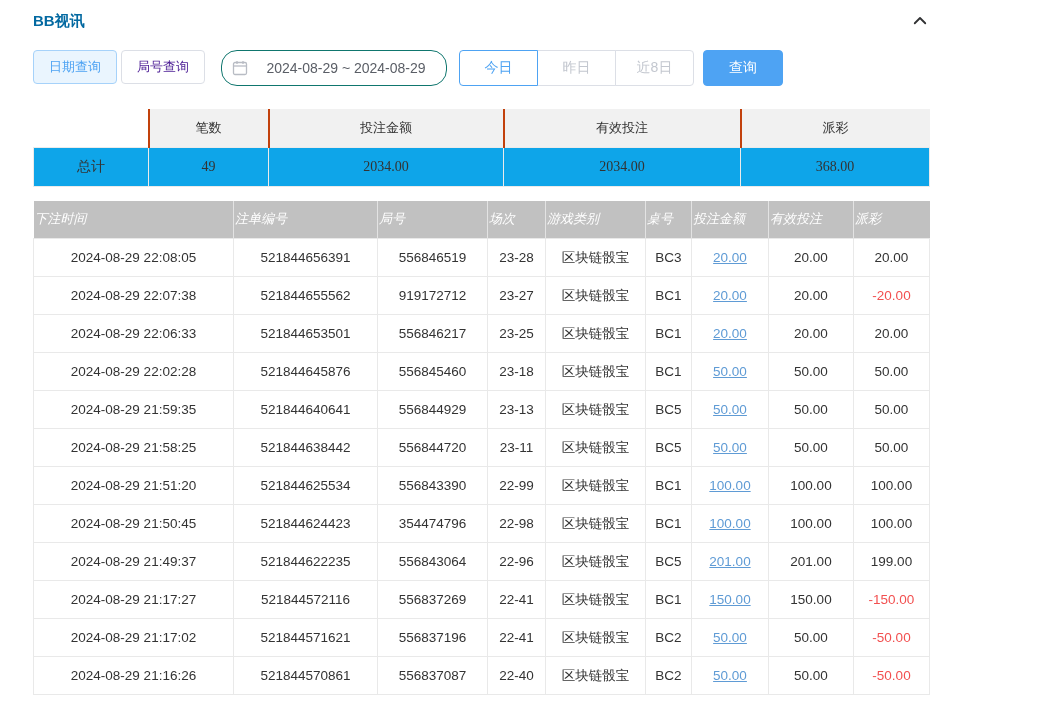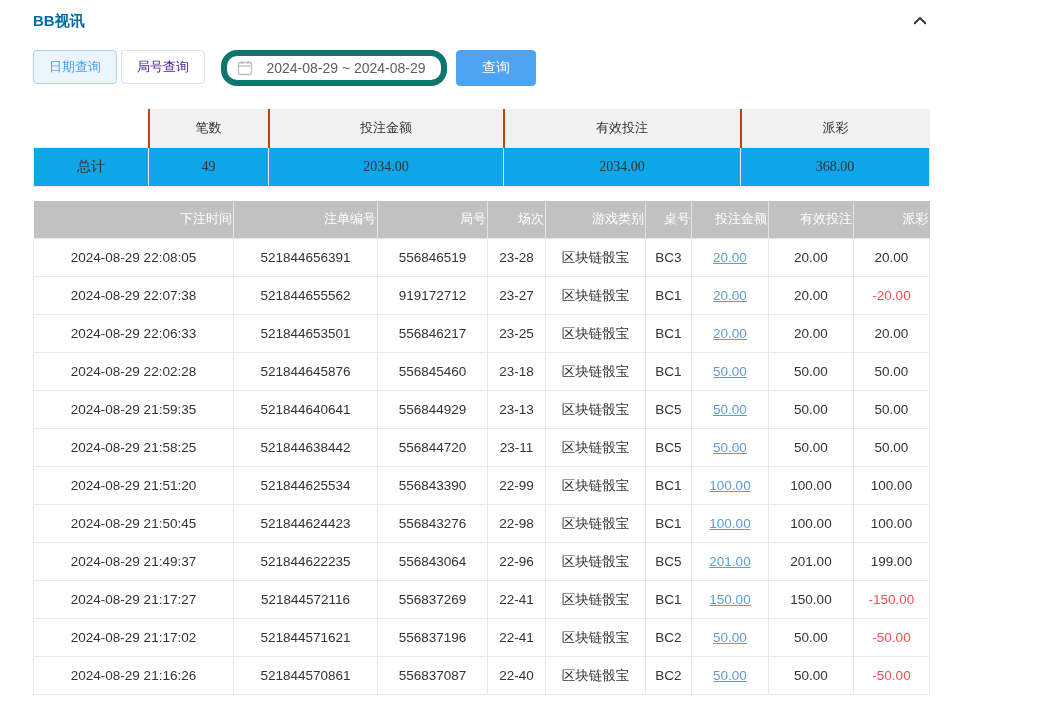--- a/index.html
+++ b/index.html
@@ -25,21 +25,21 @@
   
   .filter-bar{margin-top:16px;display:flex;align-items:flex-start;height:36px;}
   .btn{border-radius:4px;font-size:13px;cursor:pointer;font-family:inherit;}
   .btn-plain-primary{
     height:34px;width:84px;background:#eaf5fe;border:1px solid #a6d2fa;color:var(--accent);
   }
   .btn-default{
     height:34px;width:84px;background:#fff;border:1px solid #dcdfe6;color:#4c1d95;margin-left:4px;
   }
   .date-picker{
-    margin-left:16px;width:226px;height:36px;border:6px solid #0f766e;border-radius:16px;
+    margin-left:16px;width:226px;height:36px;border:1px solid #0f766e;border-radius:16px;
     display:flex;align-items:center;padding:0 10px;cursor:pointer;background:#fff;
   }
   .cal-icon{display:inline-flex;margin-right:8px;}
   .date-text{font-size:14px;color:#5a5e66;flex:1;text-align:center;white-space:nowrap;}
   .btn-group{margin-left:12px;display:flex;}
   .gbtn{
     width:79px;height:36px;background:#fff;border:1px solid #dcdfe6;color:#606266;
     font-size:14px;cursor:pointer;margin-left:-1px;position:relative;font-family:inherit;
   }
   .gbtn:first-child{margin-left:0;border-radius:4px 0 0 4px;}
@@ -59,21 +59,21 @@
   }
   .summary-table th:first-child{background:transparent;}
   .summary-table th + th{border-left:2px solid #c2410c;}
   .summary-table td{
     height:39px;border:1px solid #ebebeb;text-align:center;font-size:14px;color:#333;background:#0ea5e9;font-family:Liberation Serif, serif;
   }
 
   
   .bet-table{margin-top:14px;width:896px;}
   .bet-table th{
-    height:38px;background:var(--table-header-bg);color:#fff;font-weight:normal;font-size:13px;text-align:right;
+    height:38px;background:var(--table-header-bg);color:#fff;font-weight:normal;font-size:13px;text-align:left;font-style:italic;
   }
   .bet-table th + th{border-left:1px solid rgba(255,255,255,.55);}
   .bet-table td{
     height:38px;border:1px solid #e9e9e9;text-align:center;font-size:13.5px;color:#333;background:#fff;
     white-space:nowrap;overflow:hidden;
   }
   .amount-link{color:var(--link);text-decoration:underline;cursor:pointer;}
   td.negative{color:var(--negative);}
 </style>
 </head>
@@ -96,20 +96,25 @@
     <div class="date-picker">
       <span class="cal-icon">
         <svg width="16" height="16" viewBox="0 0 16 16">
           <rect x="1.5" y="2.5" width="13" height="12" rx="1.5" fill="none" stroke="#b8bcc4" stroke-width="1.3"></rect>
           <line x1="1.5" y1="6" x2="14.5" y2="6" stroke="#b8bcc4" stroke-width="1.3"></line>
           <line x1="5" y1="1" x2="5" y2="4" stroke="#b8bcc4" stroke-width="1.3"></line>
           <line x1="11" y1="1" x2="11" y2="4" stroke="#b8bcc4" stroke-width="1.3"></line>
         </svg>
       </span>
       <span class="date-text">2024-08-29 ~ 2024-08-29</span>
+    </div>
+    <div class="btn-group">
+      <button class="gbtn active">今日</button>
+      <button class="gbtn dim">昨日</button>
+      <button class="gbtn dim">近8日</button>
     </div>
     <button class="btn btn-primary">查询</button>
   </div>
 
   <table class="summary-table">
     <colgroup>
       <col style="width:115px">
         <col style="width:120px">
         <col style="width:235px">
         <col style="width:237px">
@@ -242,21 +247,21 @@
     <td>区块链骰宝</td>
     <td>BC1</td>
     <td><a class="amount-link">100.00</a></td>
     <td>100.00</td>
     <td>100.00</td>
   </tr>
 
   <tr>
     <td>2024-08-29 21:50:45</td>
     <td>521844624423</td>
-    <td>556843276</td>
+    <td>354474796</td>
     <td>22-98</td>
     <td>区块链骰宝</td>
     <td>BC1</td>
     <td><a class="amount-link">100.00</a></td>
     <td>100.00</td>
     <td>100.00</td>
   </tr>
 
   <tr>
     <td>2024-08-29 21:49:37</td>

